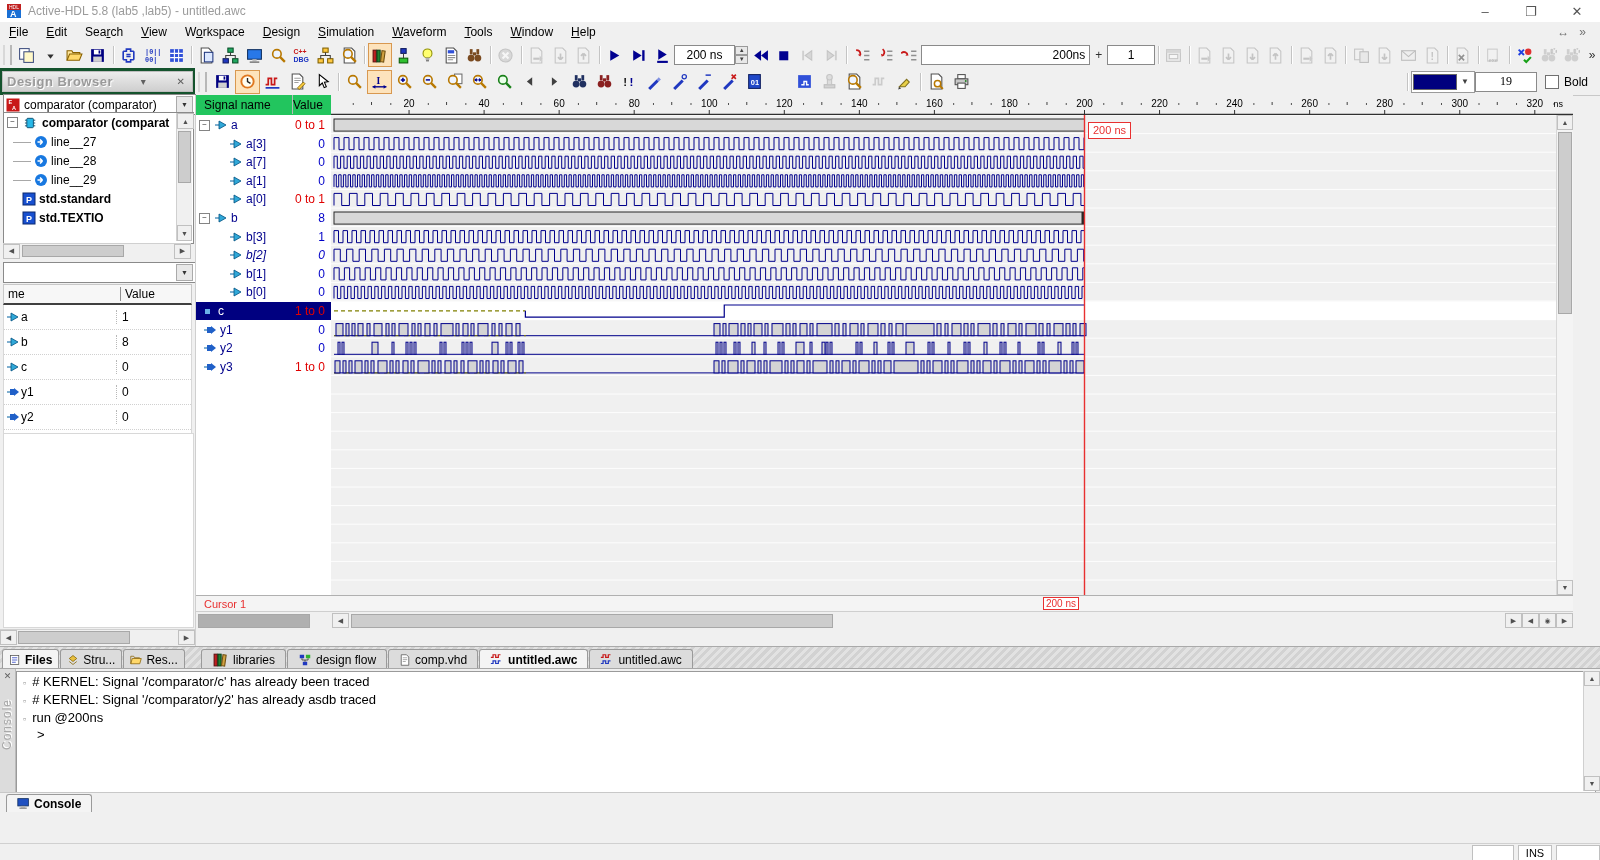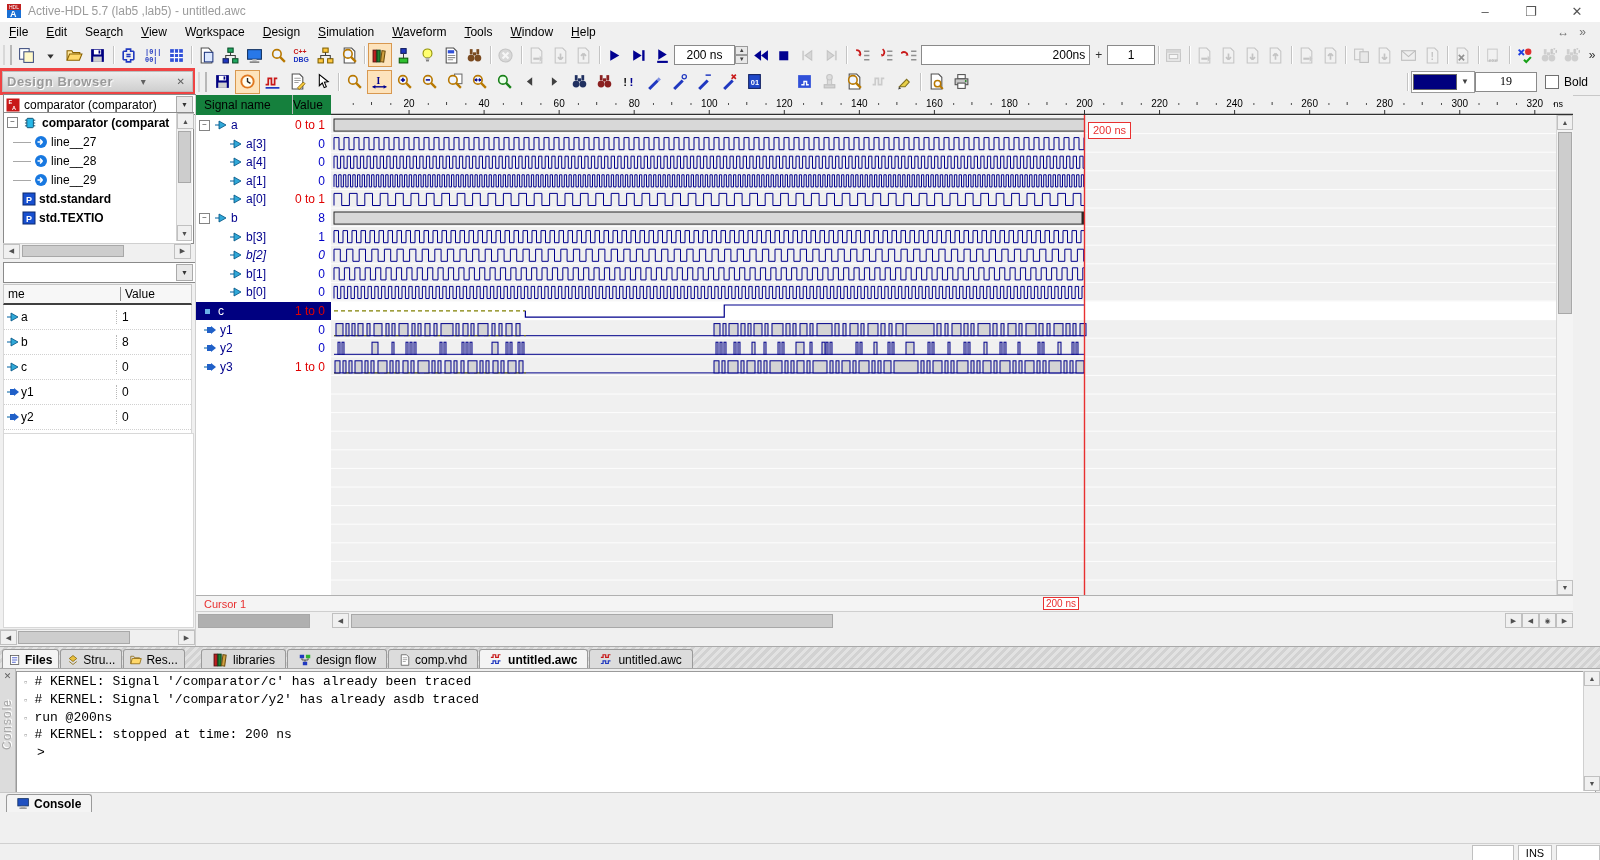--- a/index.html
+++ b/index.html
@@ -26,37 +26,37 @@
   .tbsep{width:1px;height:18px;background:#c4c4c4;margin:0 3px;box-shadow:1px 0 0 #fff}
   .tbgrip{width:5px;height:20px;margin:0 3px;border-left:2px solid #d8d8d8;border-right:2px solid #b8b8b8}
   .tbfield{height:18px;background:#fff;border:1px solid #8a8a8a;display:flex;align-items:center;padding:0 4px;font-size:12px}
   .tbtxt{padding:0 5px;color:#303030}
   .spin{display:flex;flex-direction:column;width:14px;height:18px}
   .spin span{flex:1;border:1px solid #9a9a9a;background:#e8e8e8;font-size:6px;line-height:7px;text-align:center;color:#404040}
   .chk{width:12px;height:12px;background:#fff;border:1px solid #707070;margin:0 5px 0 8px}
   .swatch{width:42px;height:14px;background:#00007e;border:1px solid #666}
   .combobtn{width:16px;height:18px;display:flex;align-items:center;justify-content:center;font-size:8px;color:#404040}
   
-  #dbheader{left:0;top:68px;width:195px;height:27px;background:#ef4444;border-right:1px solid #b0b0b0}
+  #dbheader{left:0;top:68px;width:195px;height:27px;background:#14532d;border-right:1px solid #b0b0b0}
   #dbheader .cap{margin:3px 2px 0 2px;height:19px;background:linear-gradient(#ececec,#cfcfcf);display:flex;align-items:center;padding:0 4px;border:1px solid #bdbdbd}
   #dbheader .cap b{color:#9a9a9a;font-size:13px;letter-spacing:.5px;text-shadow:1px 1px 0 #fff}
   #dbheader .capbtn{margin-left:auto;color:#606060;font-size:10px;padding:0 3px}
   #leftpanel{left:0;top:95px;width:195px;height:551px;background:#f0f0f0;border-right:1px solid #b0b0b0}
   .combo{height:19px;background:#fff;border:1px solid #8a8a8a;display:flex;align-items:center;padding:0 2px}
   .combo .dd{margin-left:auto;width:15px;height:15px;background:#e8e8e8;border:1px solid #aaa;font-size:7px;display:flex;align-items:center;justify-content:center;color:#333}
   #tree{left:3px;top:17px;width:189px;height:130px;background:#fff;border:1px solid #8a8a8a;overflow:hidden;position:absolute}
   .treerow{height:19px;display:flex;align-items:center;white-space:nowrap}
   .expander{width:9px;height:9px;border:1px solid #848484;background:#fff;font-size:8px;line-height:7px;text-align:center;color:#333;margin:0 3px}
   .sbv{position:absolute;background:#f0f0f0;border-left:1px solid #d0d0d0}
   .sbh{position:absolute;background:#f0f0f0;border-top:1px solid #d0d0d0;display:flex;align-items:center}
   .sbarrow{width:15px;height:13px;background:#f0f0f0;border:1px solid #c0c0c0;color:#505050;font-size:7px;display:flex;align-items:center;justify-content:center}
   .sbthumb{background:#cdcdcd;border:1px solid #a8a8a8}
   
   #wavepanel{left:195px;top:95px;width:1377px;height:551px;background:#f0f0f0;border-left:1px solid #cfcfcf}
-  #waveheader{left:0;top:0;width:1377px;height:20px;border-bottom:1px solid #9a9a9a;background:#15803d}
+  #waveheader{left:0;top:0;width:1377px;height:20px;border-bottom:1px solid #9a9a9a;background:#22c55e}
   #waveheader .col{position:absolute;top:0;height:19px;display:flex;align-items:center;padding-left:8px;font-size:12px;color:#000}
   #rows{left:0;top:20px;width:1361px;height:480px}
   #namecol{left:0;top:20px;width:135px;height:480px;background:#fff;border-right:1px solid #9a9a9a}
   .sigrow{position:absolute;left:0;width:135px;height:18px;display:flex;align-items:center;font-size:12px;color:#00008c}
   .sigrow .nm{white-space:nowrap}
   .sigrow .val{position:absolute;right:6px;text-align:right;color:#0000c8}
   .sigrow.sel{background:#000080;color:#fff}
   .sigrow.sel .val{color:#ff5050}
   .valred{color:#e00000 !important}
   .cursorrow{left:0;top:500px;width:1377px;height:16px;border-top:1px solid #b0b0b0;background:#f4f4f4}
@@ -67,40 +67,40 @@
   #bottomstrip{left:0;top:533px;width:1377px;height:18px;display:flex;align-items:center;justify-content:flex-end;font-size:11px}
   #vscroll{right:0;top:20px;width:16px;height:480px;background:#f4f4f4;border-left:1px solid #d8d8d8}
   
   #tabstrip{left:0;top:646px;width:1600px;height:22px;background:repeating-linear-gradient(135deg,#e2e2e2 0 3px,#d2d2d2 3px 6px);border-top:1px solid #aaa;display:flex;align-items:flex-end}
   .tab{height:19px;display:flex;align-items:center;gap:4px;padding:0 10px;background:#dcdcdc;border:1px solid #9a9a9a;border-bottom:none;border-radius:3px 3px 0 0;font-size:12px;white-space:nowrap}
   .tab.active{background:#f4f4f4;font-weight:bold}
   
   #console{left:0;top:668px;width:1600px;height:124px;background:#f0f0f0;border-top:1px solid #a8a8a8}
   #constrip{position:absolute;left:0;top:0;width:15px;height:124px;background:#dcdcdc;border-right:1px solid #bbb}
   #constrip .vlabel{position:absolute;left:0px;top:30px;width:15px;color:#a8a8a8;font-size:12px;writing-mode:vertical-rl;transform:rotate(180deg);letter-spacing:1px;text-shadow:1px 1px 0 #fff}
-  #conbody{position:absolute;left:16px;top:2px;width:1566px;height:120px;background:#fff;border:1px solid #9a9a9a;font-family:Liberation Mono, monospace;font-size:13px;line-height:15.8px;padding:2px 6px;overflow:hidden}
+  #conbody{position:absolute;left:16px;top:2px;width:1566px;height:120px;background:#fff;border:1px solid #9a9a9a;font-family:Liberation Sans, sans-serif;font-size:13px;line-height:15.8px;padding:2px 6px;overflow:hidden}
   .conline .bullet{color:#909090;font-size:9px;margin-right:6px}
   #contabrow{left:0;top:792px;width:1600px;height:20px;background:#f0f0f0;border-top:1px solid #c8c8c8;display:flex;align-items:center}
   #statusbar{left:0;top:843px;width:1600px;height:17px;background:#f0f0f0;border-top:1px solid #d0d0d0;display:flex;align-items:center;justify-content:flex-end;gap:4px;padding-right:4px}
   .statbox{height:14px;background:#fff;border:1px solid #c0c0c0;font-size:11px;display:flex;align-items:center;justify-content:center}
   svg{display:block}
 </style>
 </head>
 <body>
 
 <div id="titlebar" class="abs">
   <span style="margin-left:6px">
     <svg width="16" height="16" viewBox="0 0 16 16">
         <rect x="1" y="1" width="14" height="14" fill="#1a6fd4"></rect>
         <rect x="1" y="1" width="14" height="6" fill="#c02020"></rect>
         <text x="3" y="6.2" font-size="5" fill="#fff" font-family="Liberation Sans">HDL</text>
         <text x="4" y="14" font-size="9" font-weight="bold" fill="#fff" font-family="Liberation Sans">A</text>
       </svg>
   </span>
-  <span class="ttext">Active-HDL 5.7 (lab5 ,lab5) - untitled.awc</span>
+  <span class="ttext">Active-HDL 5.8 (lab5 ,lab5) - untitled.awc</span>
   <div class="winbtns">
     <div class="winbtn">–</div>
     <div class="winbtn">❐</div>
     <div class="winbtn">✕</div>
   </div>
 </div>
 
 <div id="menubar" class="abs">
   <div id="menuitems" style="display:flex">
       <div class="menuitem"><u>F</u>ile</div>
@@ -1130,21 +1130,21 @@
         <span class="val">0</span>
       </div>
       <div class="sigrow" style="top: 38.2px;">
         <span style="width:32px"></span>
         <span style="margin:0 4px 0 2px">
           <svg width="12" height="10" viewBox="0 0 12 10">
             <path d="M0 5h4" stroke="#0060a0"></path>
             <path d="M4 1 l7 4 -7 4z" fill="#30a8d8" stroke="#005080" stroke-width=".8"></path>
           </svg>
         </span>
-        <span class="nm">a[4]</span>
+        <span class="nm">a[7]</span>
         <span class="val">0</span>
       </div>
       <div class="sigrow" style="top: 56.8px;">
         <span style="width:32px"></span>
         <span style="margin:0 4px 0 2px">
           <svg width="12" height="10" viewBox="0 0 12 10">
             <path d="M0 5h4" stroke="#0060a0"></path>
             <path d="M4 1 l7 4 -7 4z" fill="#30a8d8" stroke="#005080" stroke-width=".8"></path>
           </svg>
         </span>
@@ -1600,21 +1600,20 @@
 
 <div id="console" class="abs">
   <div id="constrip">
     <div style="text-align:center;color:#606060;font-size:9px;margin-top:2px">✕</div>
     <div class="vlabel">Console</div>
   </div>
   <div id="conbody">
       <div class="conline"><span class="bullet">▫</span><span># KERNEL: Signal '/comparator/c' has already been traced</span></div>
       <div class="conline"><span class="bullet">▫</span><span># KERNEL: Signal '/comparator/y2' has already asdb traced</span></div>
       <div class="conline"><span class="bullet">▫</span><span>run @200ns</span></div>
-      <div class="conline"><span class="bullet">▫</span><span># KERNEL: stopped at time: 200 ns</span></div>
       <div class="conline"><span style="margin-left:14px">&gt;</span></div>
     </div>
   <div class="sbv" style="left:1583px;top:2px;width:16px;height:120px">
     <div class="sbarrow" style="width:14px">▲</div>
     <div class="sbarrow abs" style="position:absolute;bottom:0;width:14px">▼</div>
   </div>
 </div>
 <div id="contabrow" class="abs">
   <div class="tab active" style="margin-left:6px;height:17px">
     <svg width="13" height="13" viewBox="0 0 16 16">

